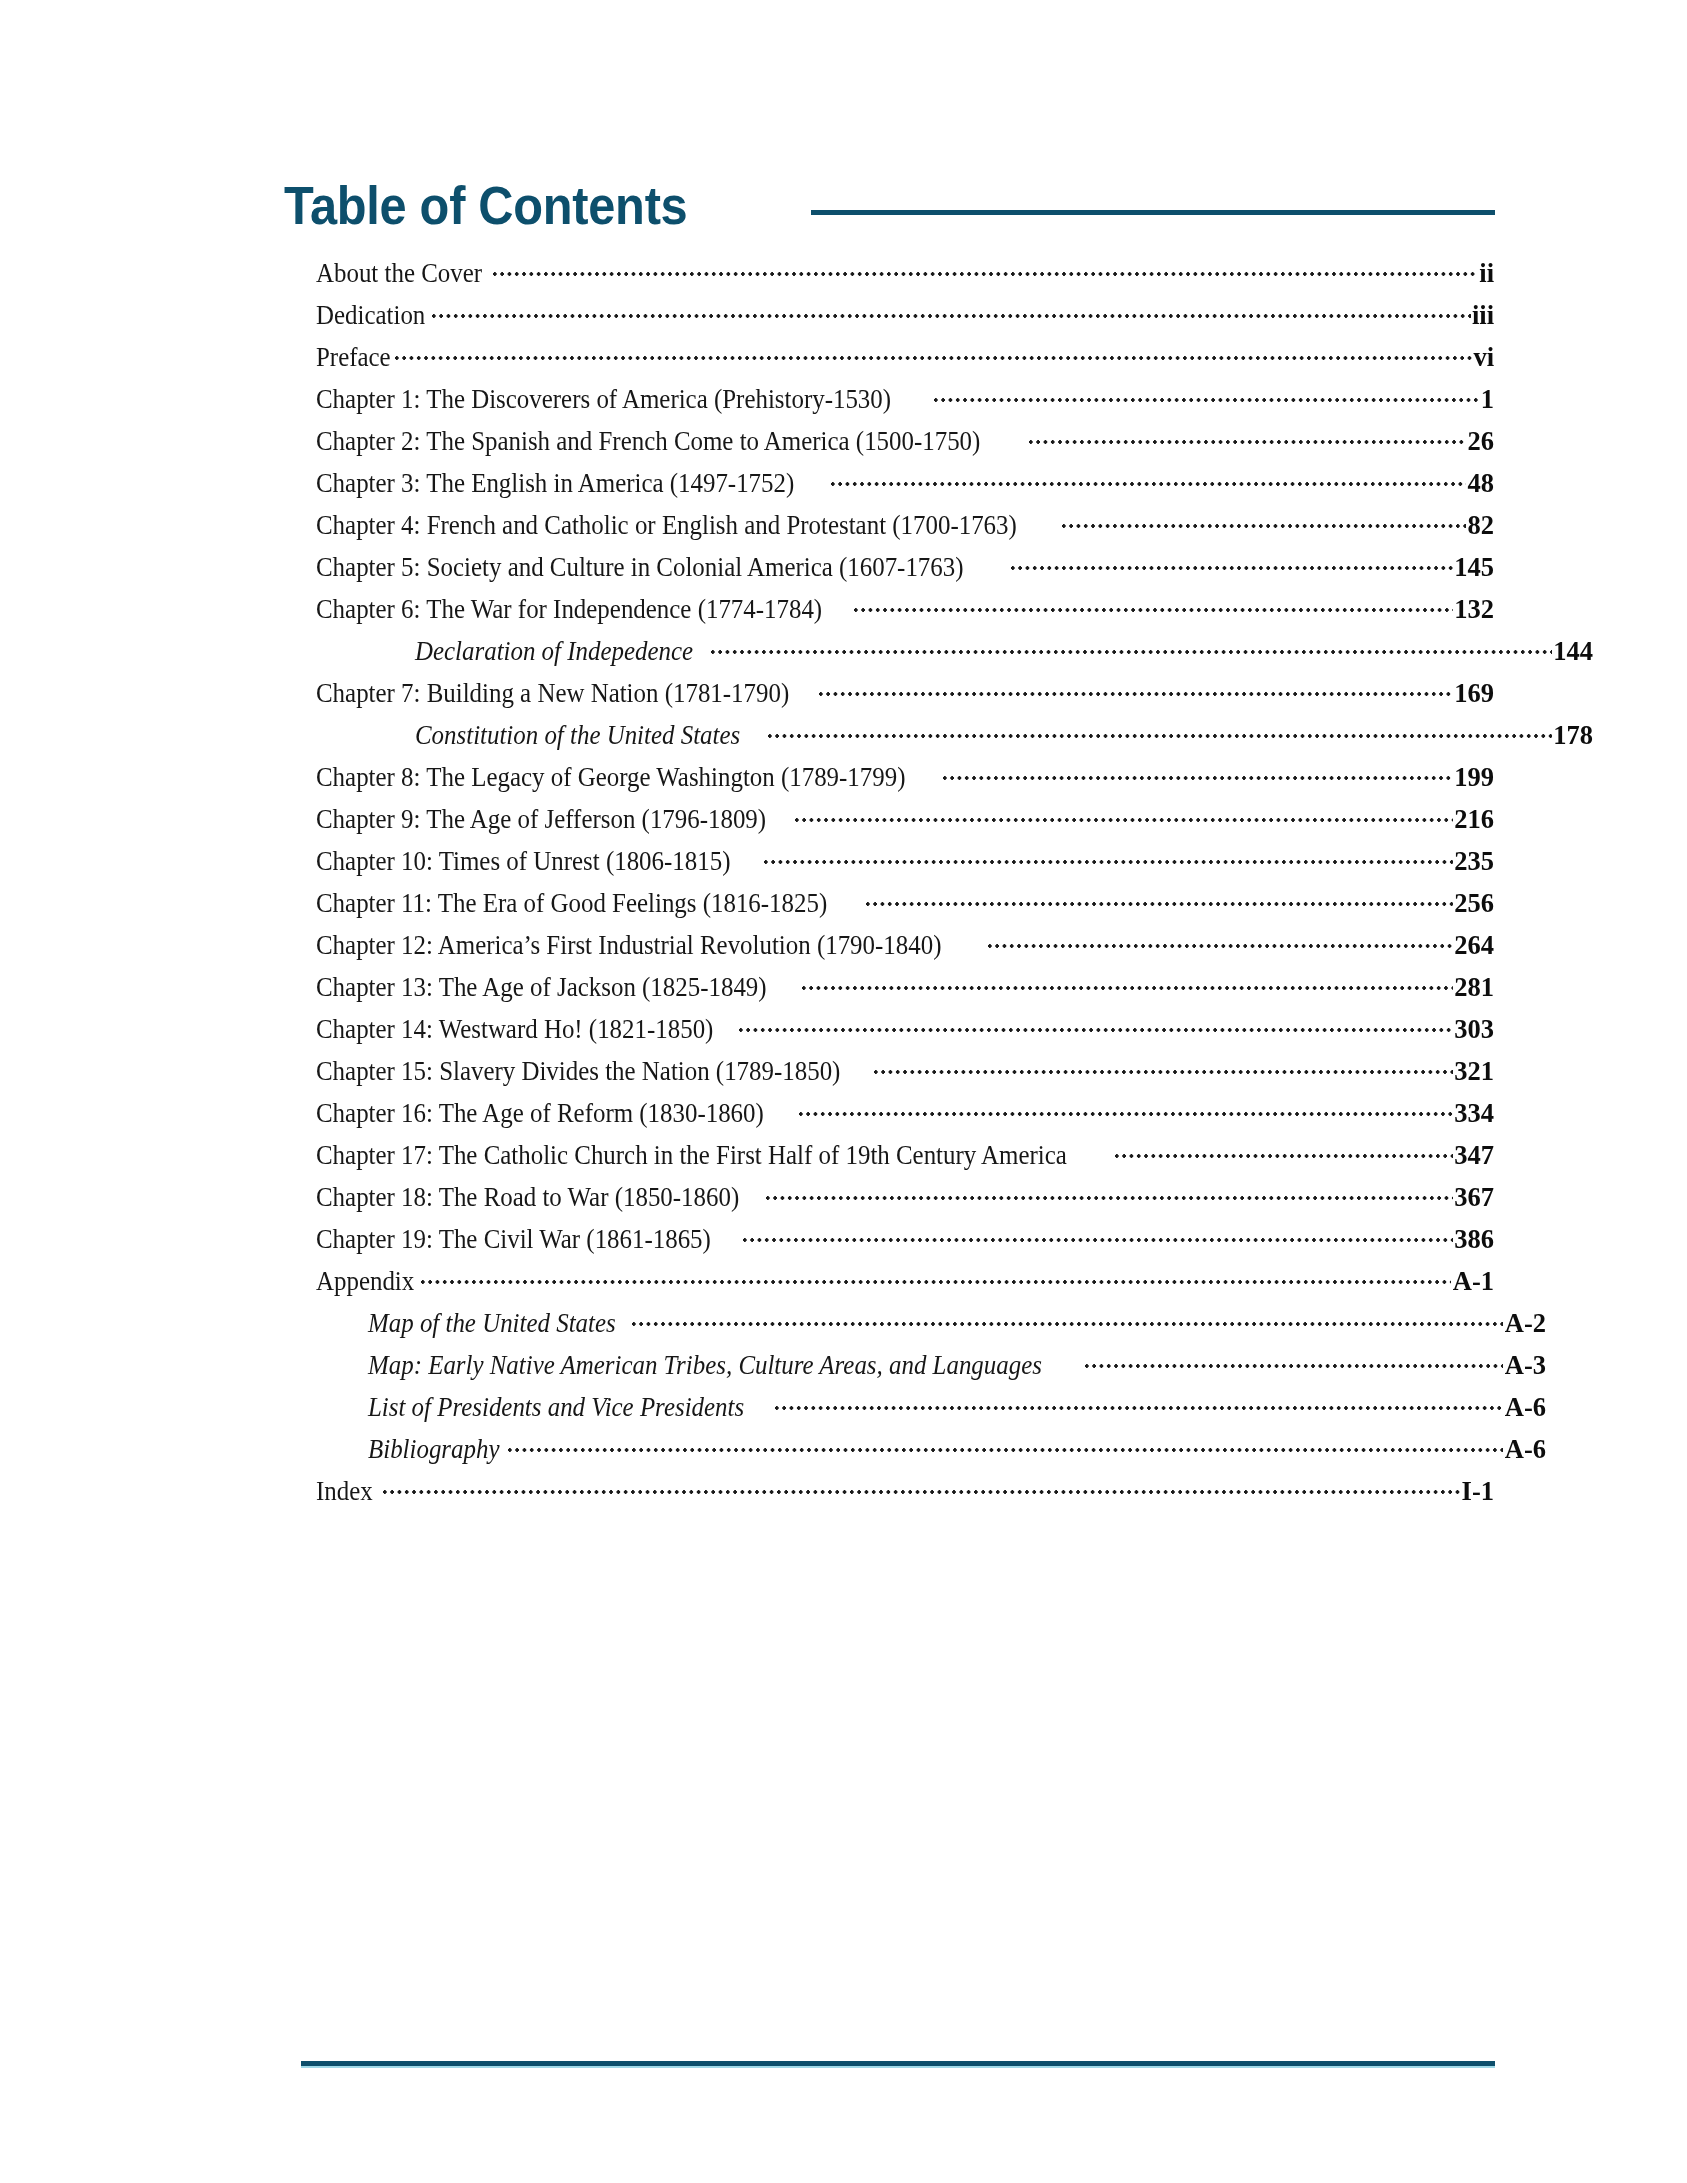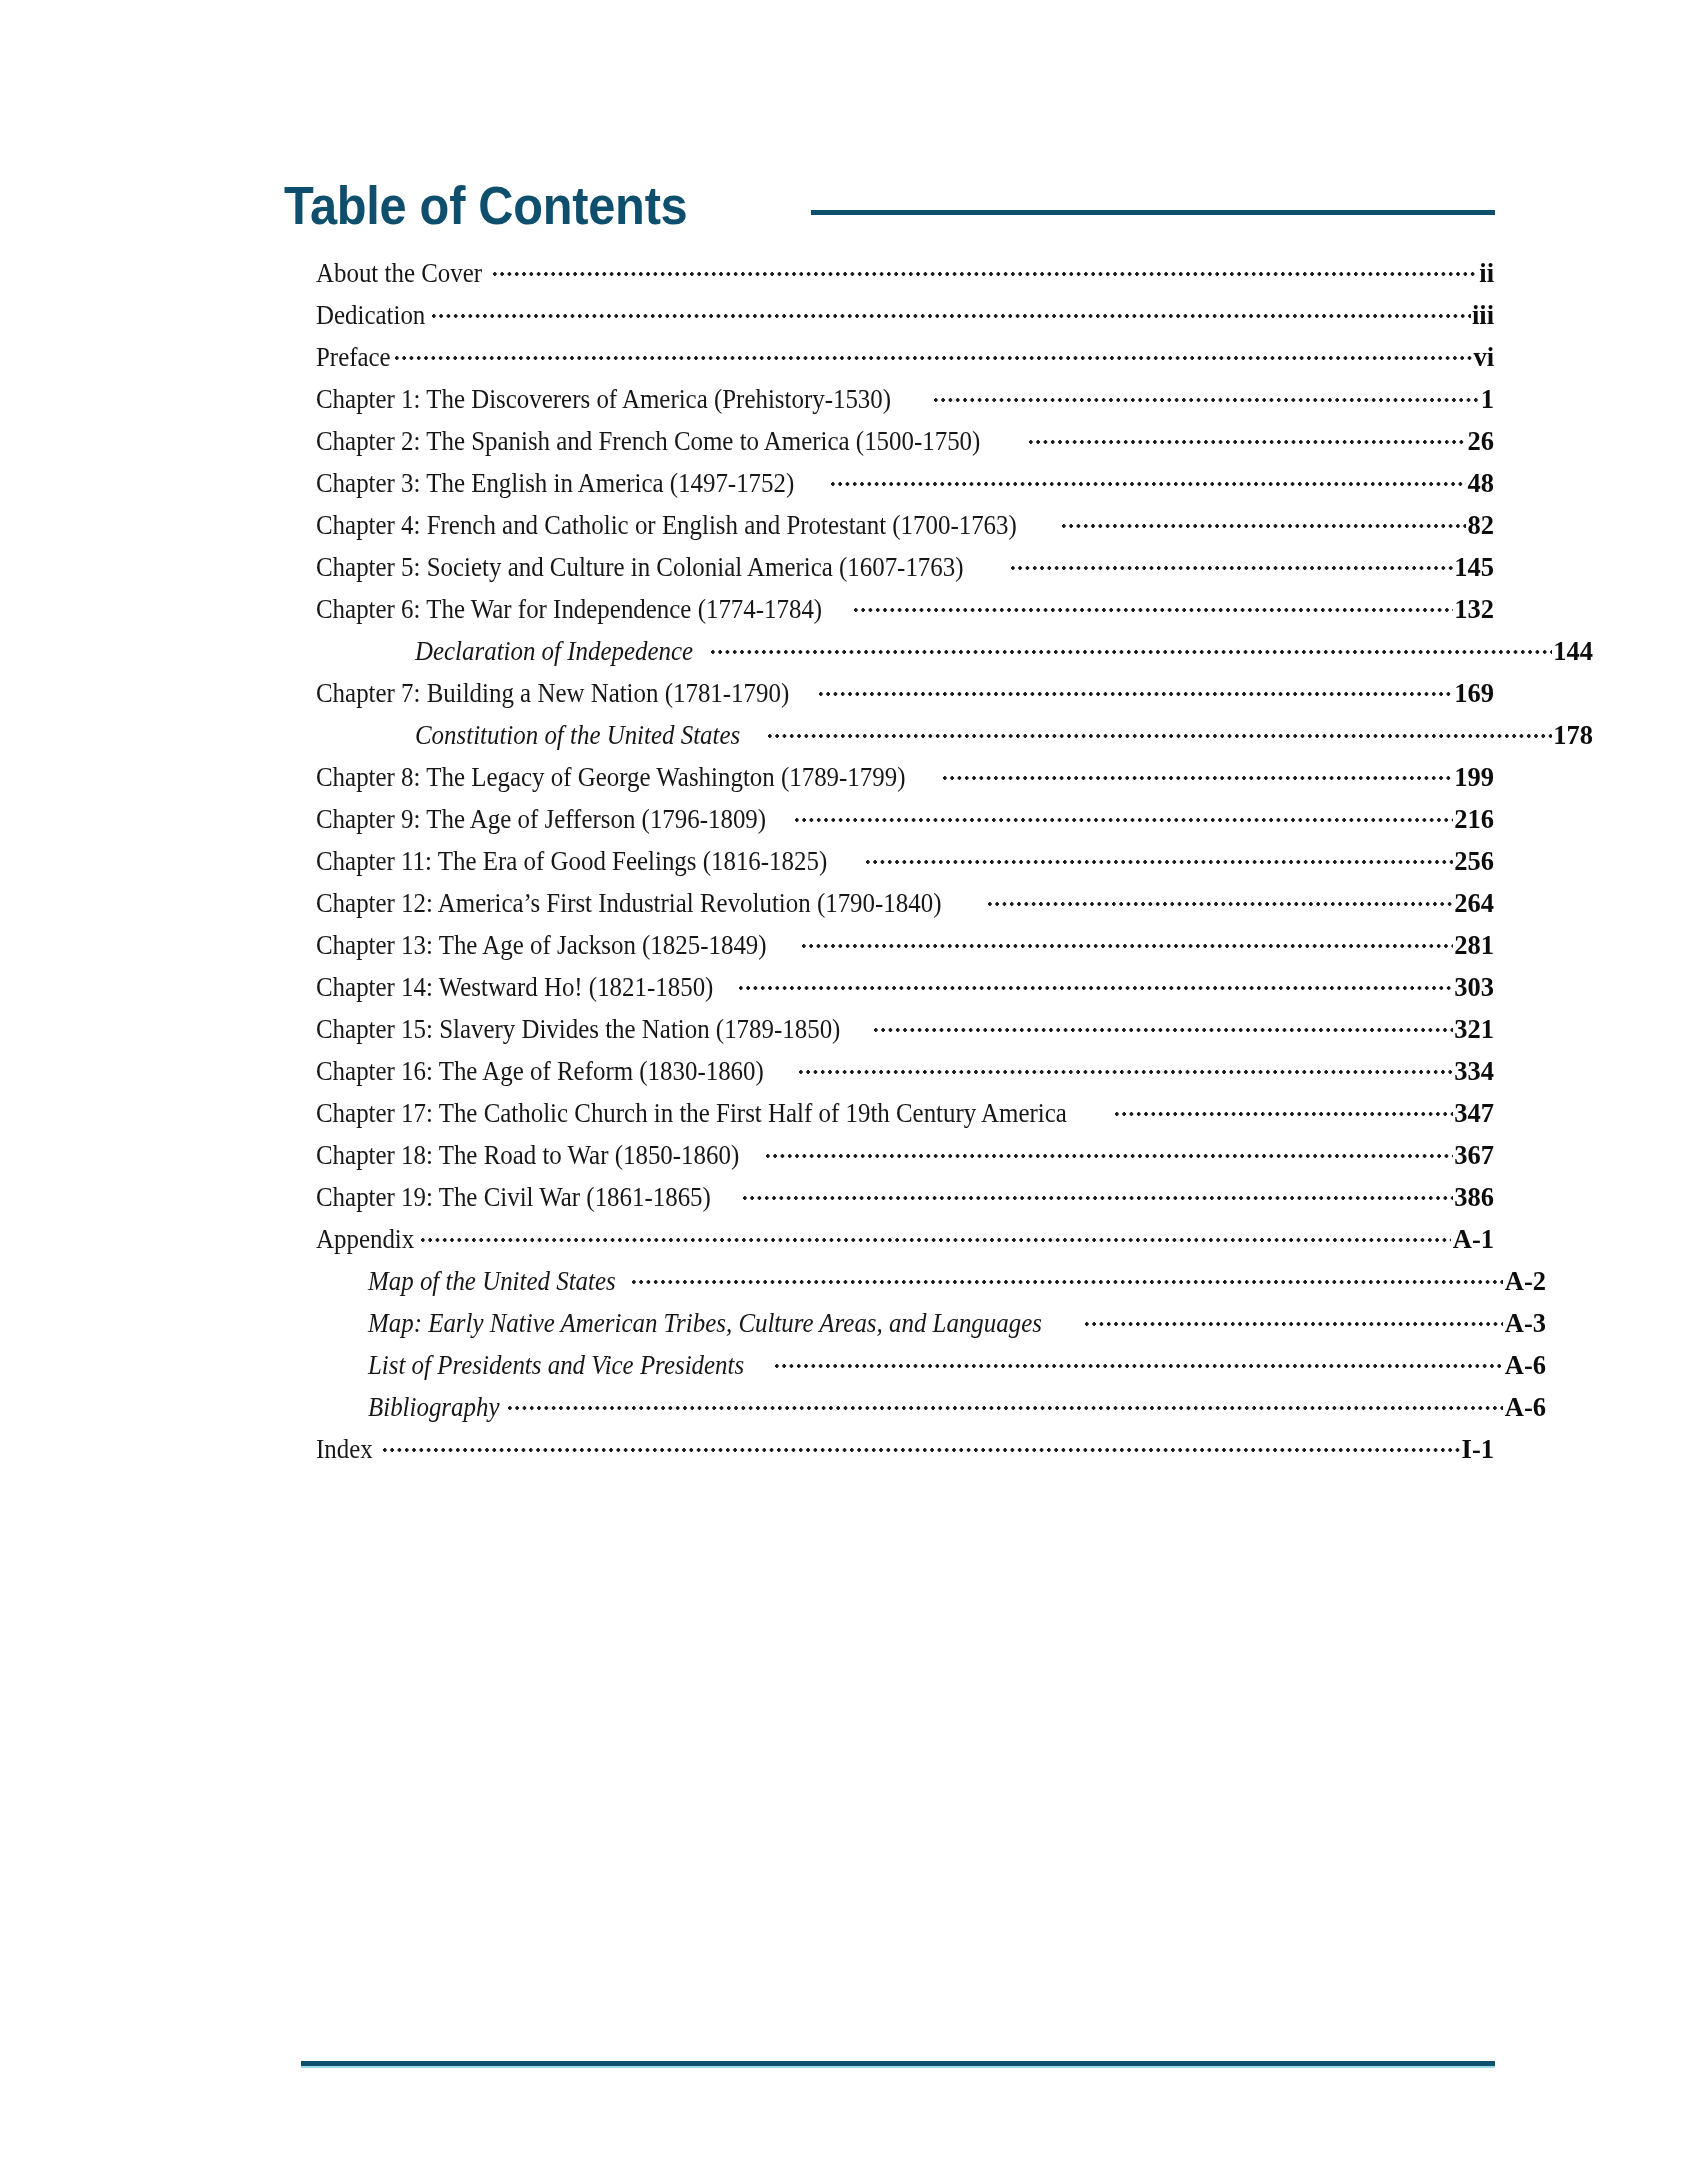--- a/index.html
+++ b/index.html
@@ -235,20 +235,26 @@
         <span class="leader"></span>
         <span class="entry-page">199</span>
       </div>
       <div class="toc-entry heavyleader nogap">
         <span class="entry-label">Chapter 9: The Age of Jefferson (1796-1809)</span>
         <span class="gap"></span>
         <span class="leader"></span>
         <span class="entry-page">216</span>
       </div>
       <div class="toc-entry heavyleader">
+        <span class="entry-label">Chapter 10: Times of Unrest (1806-1815)</span>
+        <span class="gap"></span>
+        <span class="leader"></span>
+        <span class="entry-page">235</span>
+      </div>
+      <div class="toc-entry heavyleader">
         <span class="entry-label">Chapter 11: The Era of Good Feelings (1816-1825)</span>
         <span class="gap"></span>
         <span class="leader"></span>
         <span class="entry-page">256</span>
       </div>
       <div class="toc-entry heavyleader">
         <span class="entry-label">Chapter 12: America’s First Industrial Revolution (1790-1840)</span>
         <span class="gap"></span>
         <span class="leader"></span>
         <span class="entry-page">264</span>

